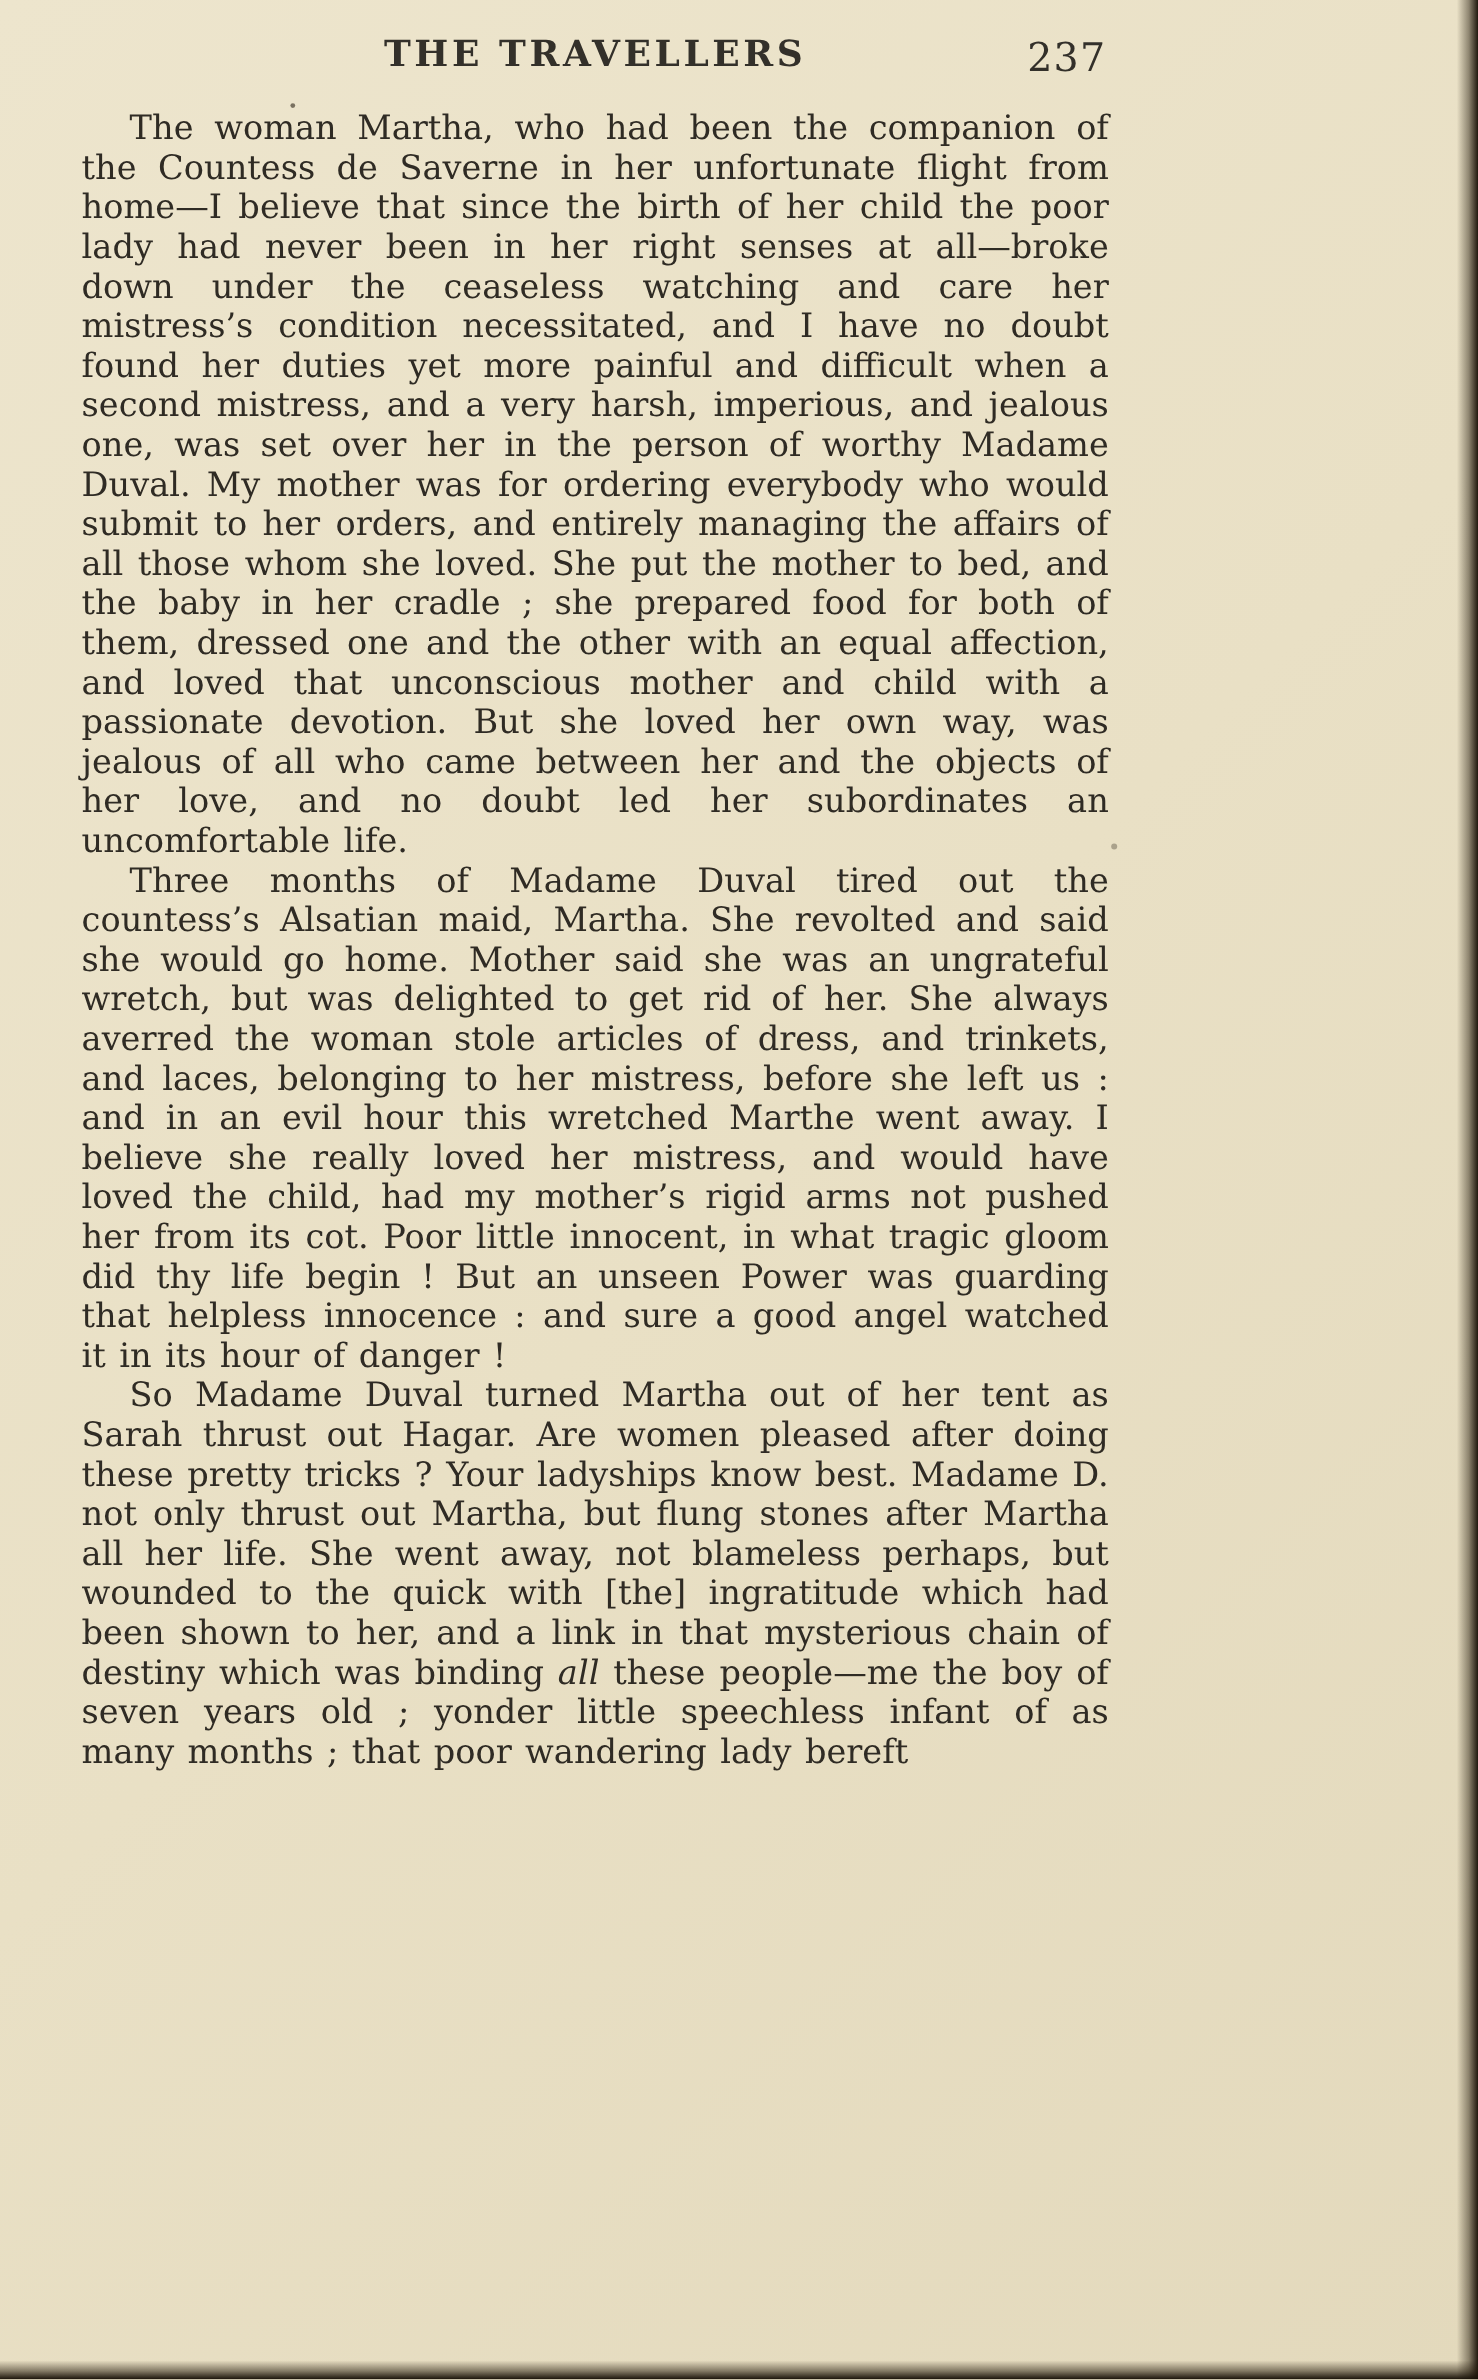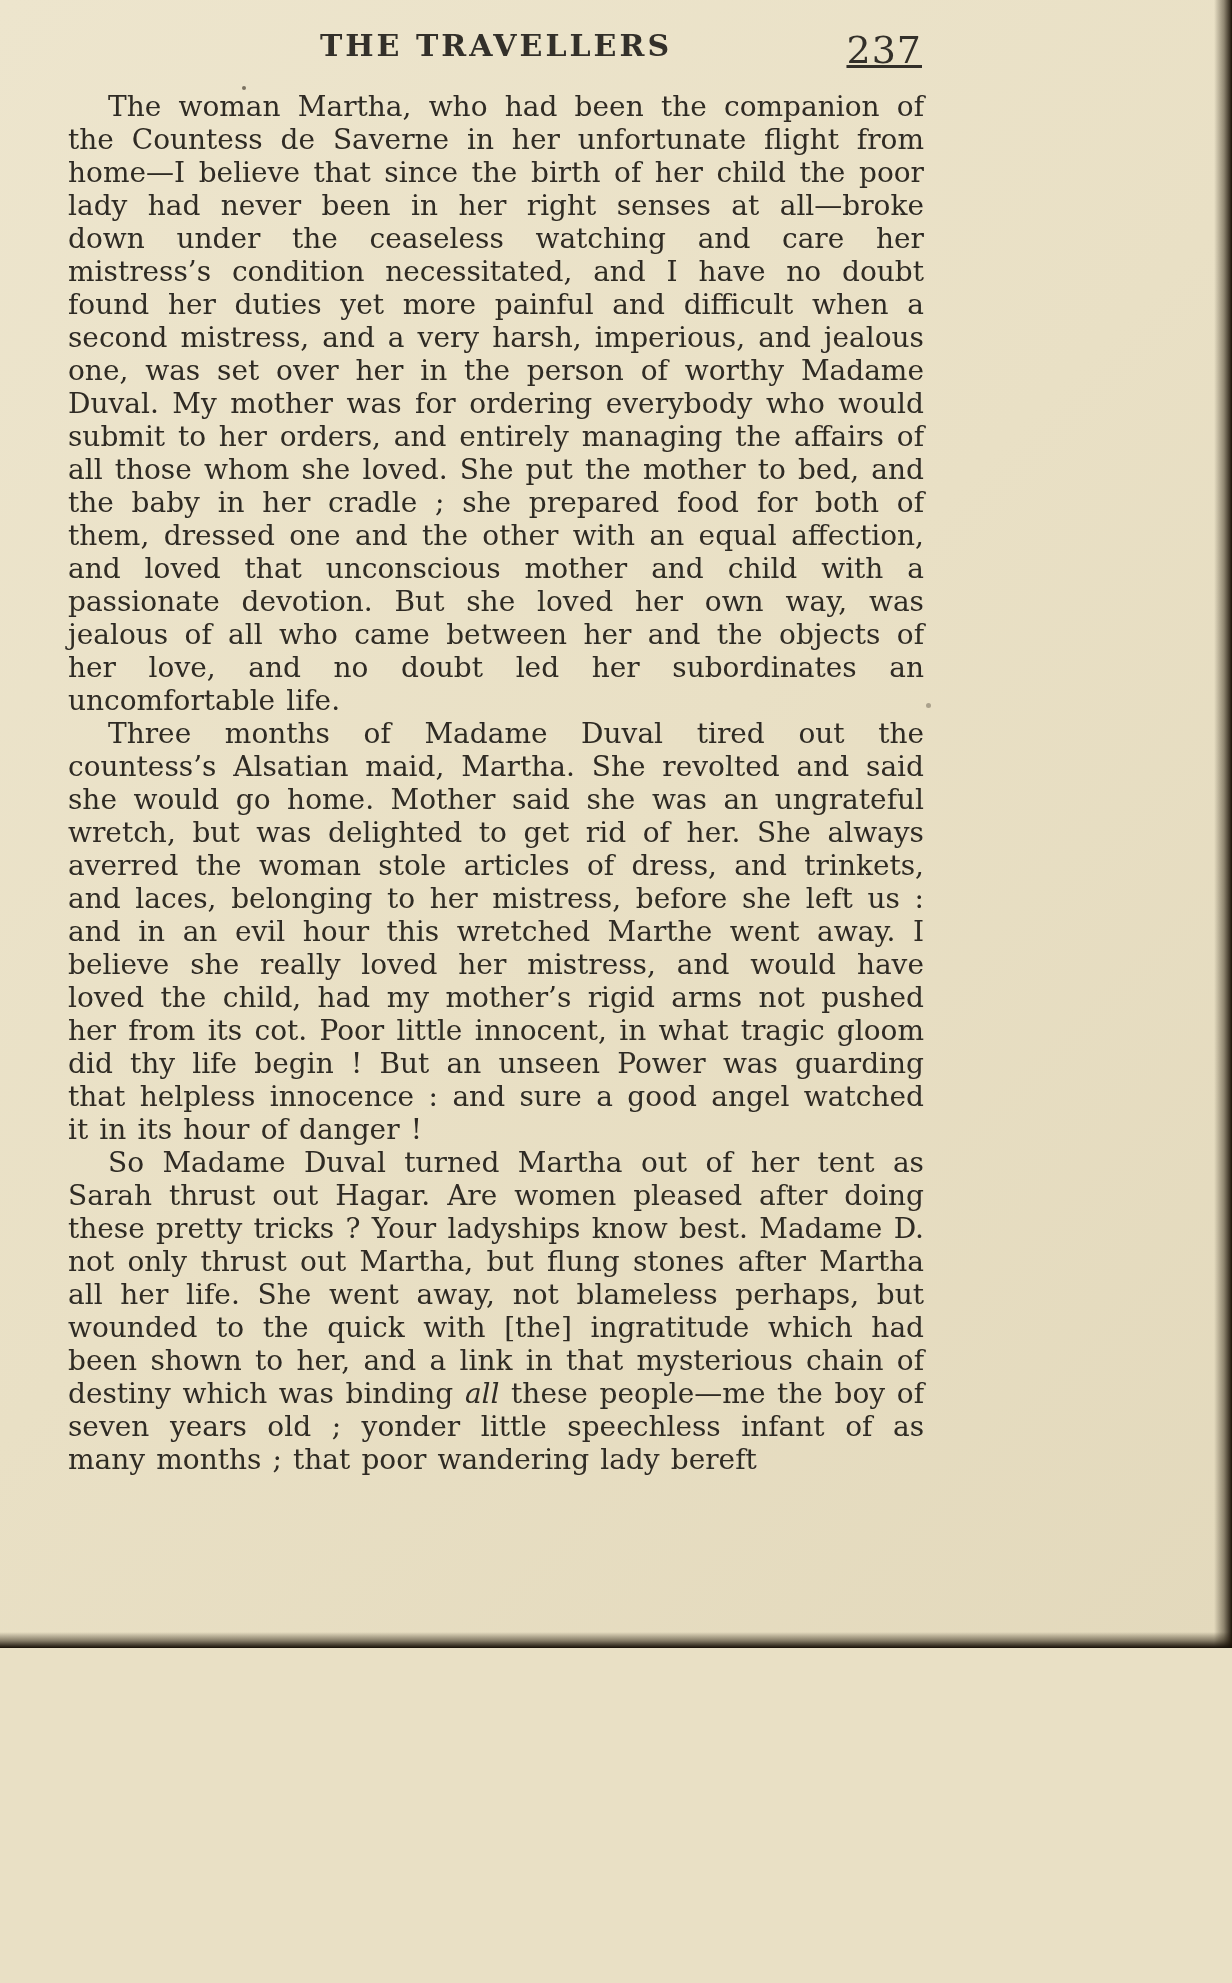--- a/index.html
+++ b/index.html
@@ -3,21 +3,21 @@
 <meta charset="utf-8">
 <style>
   html, body {
     margin: 0;
     padding: 0;
     background: #e9e0c5;
   }
   .page {
     position: relative;
     width: 1232px;
-    height: 1648px;
+    height: 1983px;
     background: linear-gradient(135deg, #ede5cd 0%, #e9e0c5 50%, #e3d9bc 100%);
     font-family: "DejaVu Serif", "Liberation Serif", serif;
     color: #2f2b24;
     overflow: hidden;
   }
   .header {
     position: absolute;
     top: 28px;
     left: 68px;
     width: 856px;
@@ -28,24 +28,23 @@
     text-align: center;
     font-size: 30px;
     letter-spacing: 3px;
     font-weight: bold;
     color: #33302a;
   }
   .page-number {
     position: absolute;
     right: 2px;
     top: 0;
-    font-size: 38px;
+    font-size: 33px;
     letter-spacing: 1px;
     color: #33302a;
-    text-decoration: underline;
   }
   .text-block {
     position: absolute;
     top: 90px;
     left: 68px;
     width: 856px;
     text-align: justify;
     font-size: 28px;
     line-height: 33px;
     word-spacing: 0.08em;

